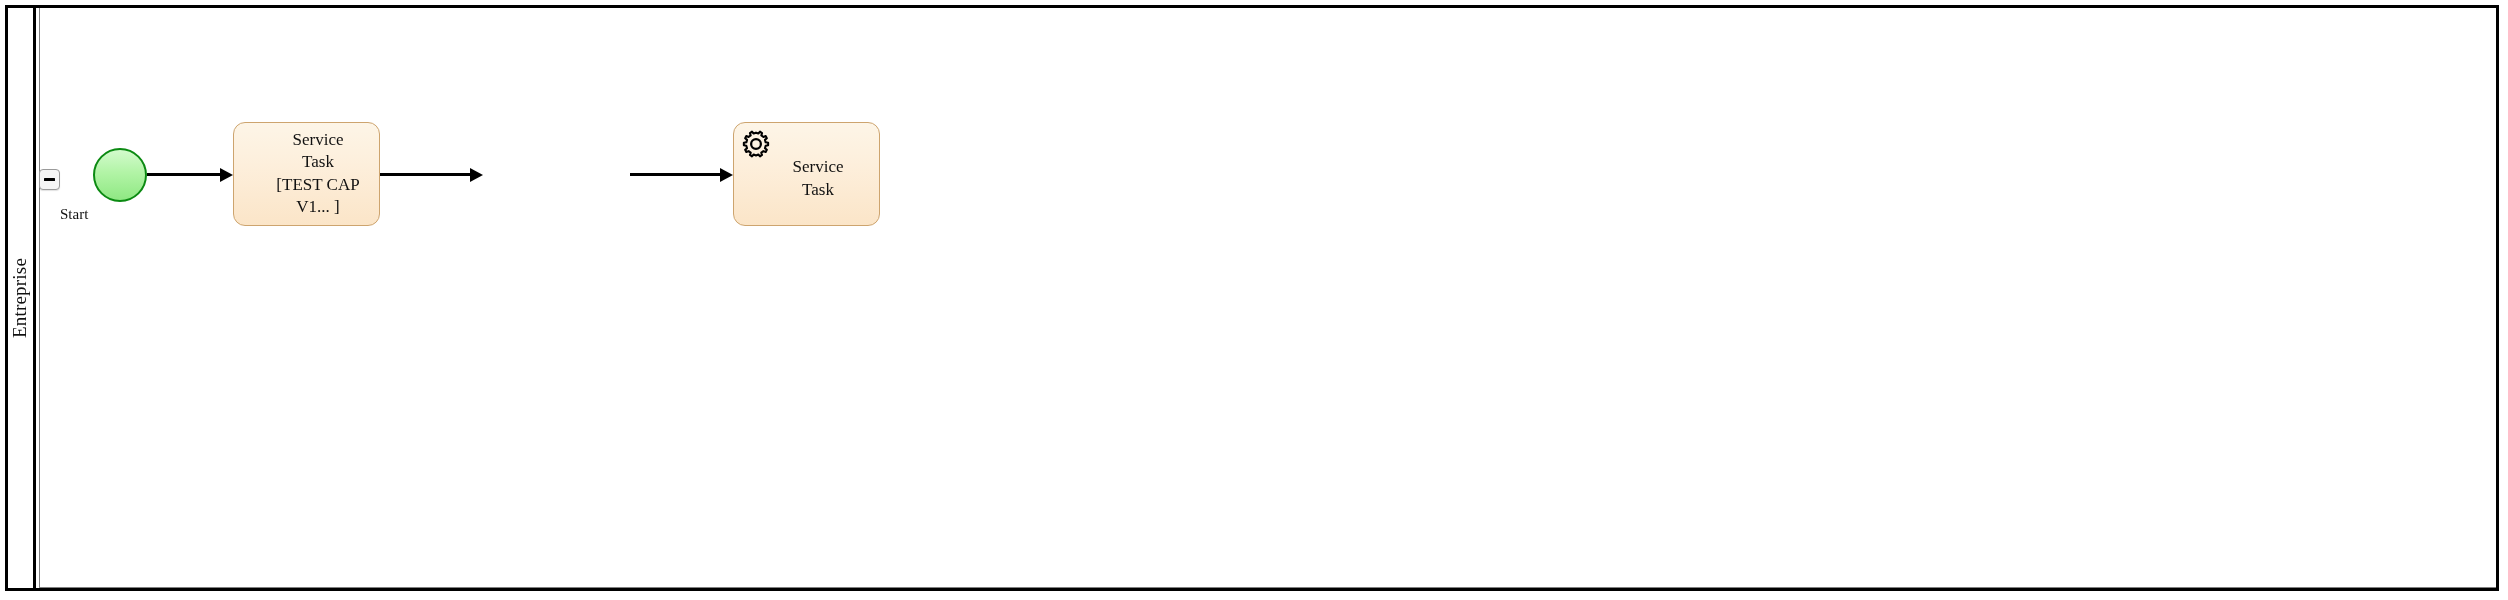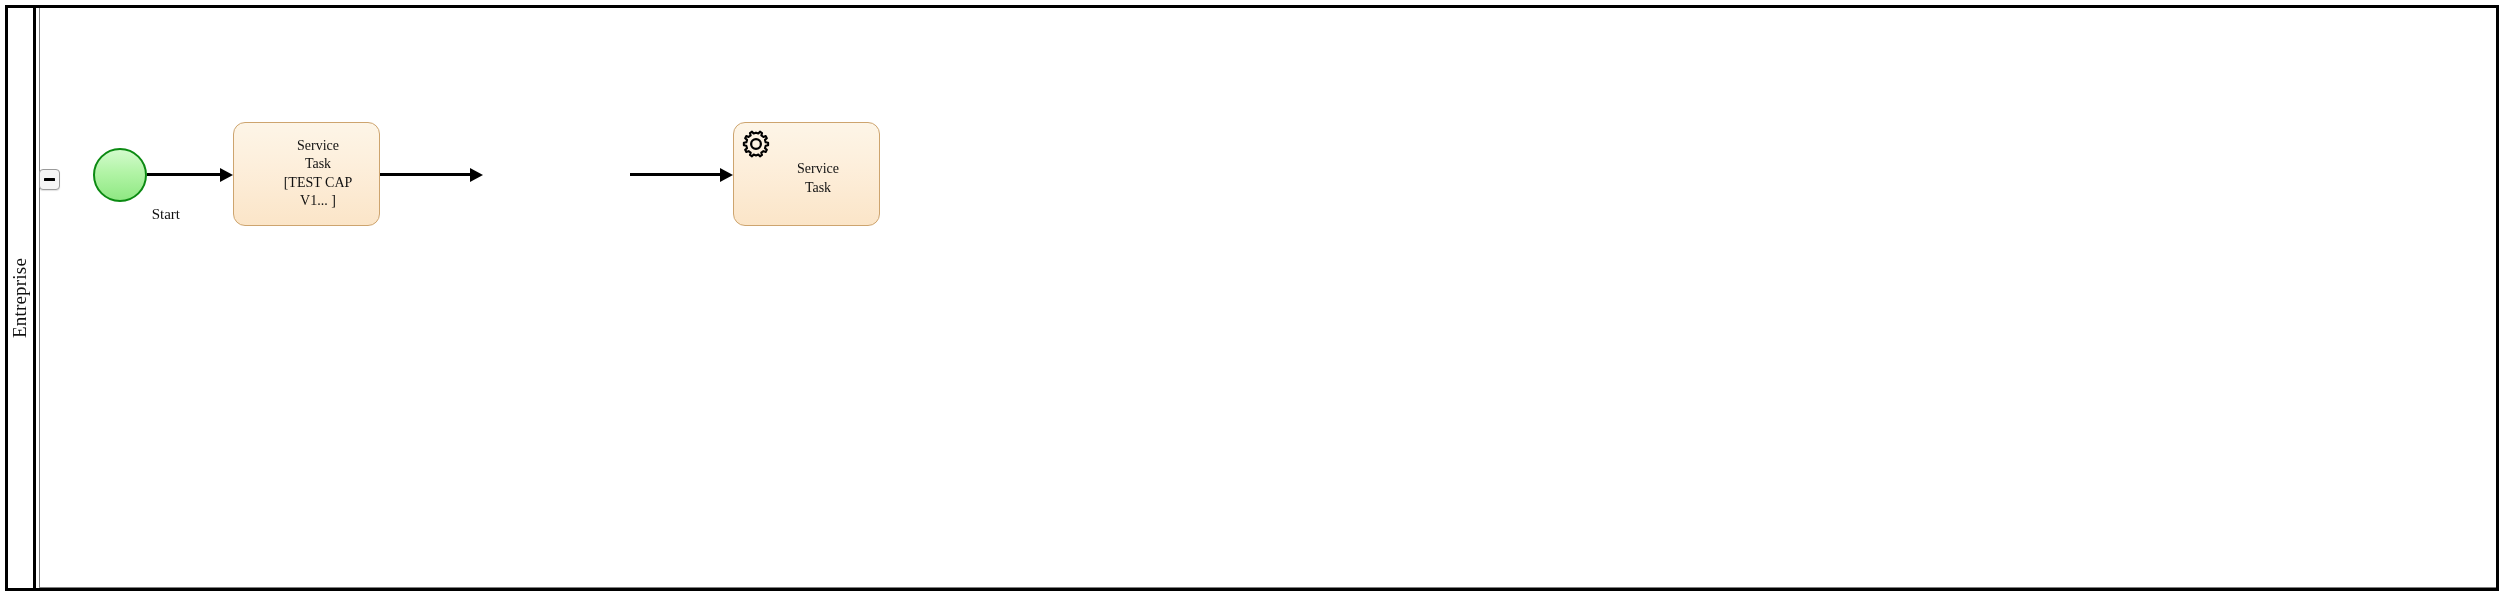--- a/index.html
+++ b/index.html
@@ -104,21 +104,21 @@
     box-sizing: border-box;
     border-radius: 50%;
     border: 2px solid #0b8a12;
     background: linear-gradient(to bottom, #d3fbcd 0%, #b2f4a6 45%, #8fe883 100%);
   }
   .start-label {
     position: absolute;
     left: 60px;
     top: 206px;
     width: 120px;
-    text-align: right;
+    text-align: left;
     font-size: 15px;
     color: #111111;
     white-space: nowrap;
   }
 
   
   .task {
     position: absolute;
     top: 122px;
     width: 147px;
@@ -128,21 +128,21 @@
     border-radius: 12px;
     background: linear-gradient(to bottom, #fdf5e7 0%, #fdefdc 40%, #fbe5c8 100%);
   }
   .task-text {
     position: absolute;
     left: 0;
     right: 0;
     top: 50%;
     transform: translateY(-50%);
     text-align: center;
-    font-size: 14px;
+    font-size: 17px;
     line-height: 1.32;
     color: #111111;
     padding: 0 18px;
     box-sizing: border-box;
     white-space: pre-line;
     margin-left: 23px;
   }
   .task-text.offset-down {
     top: 54%;
   }

